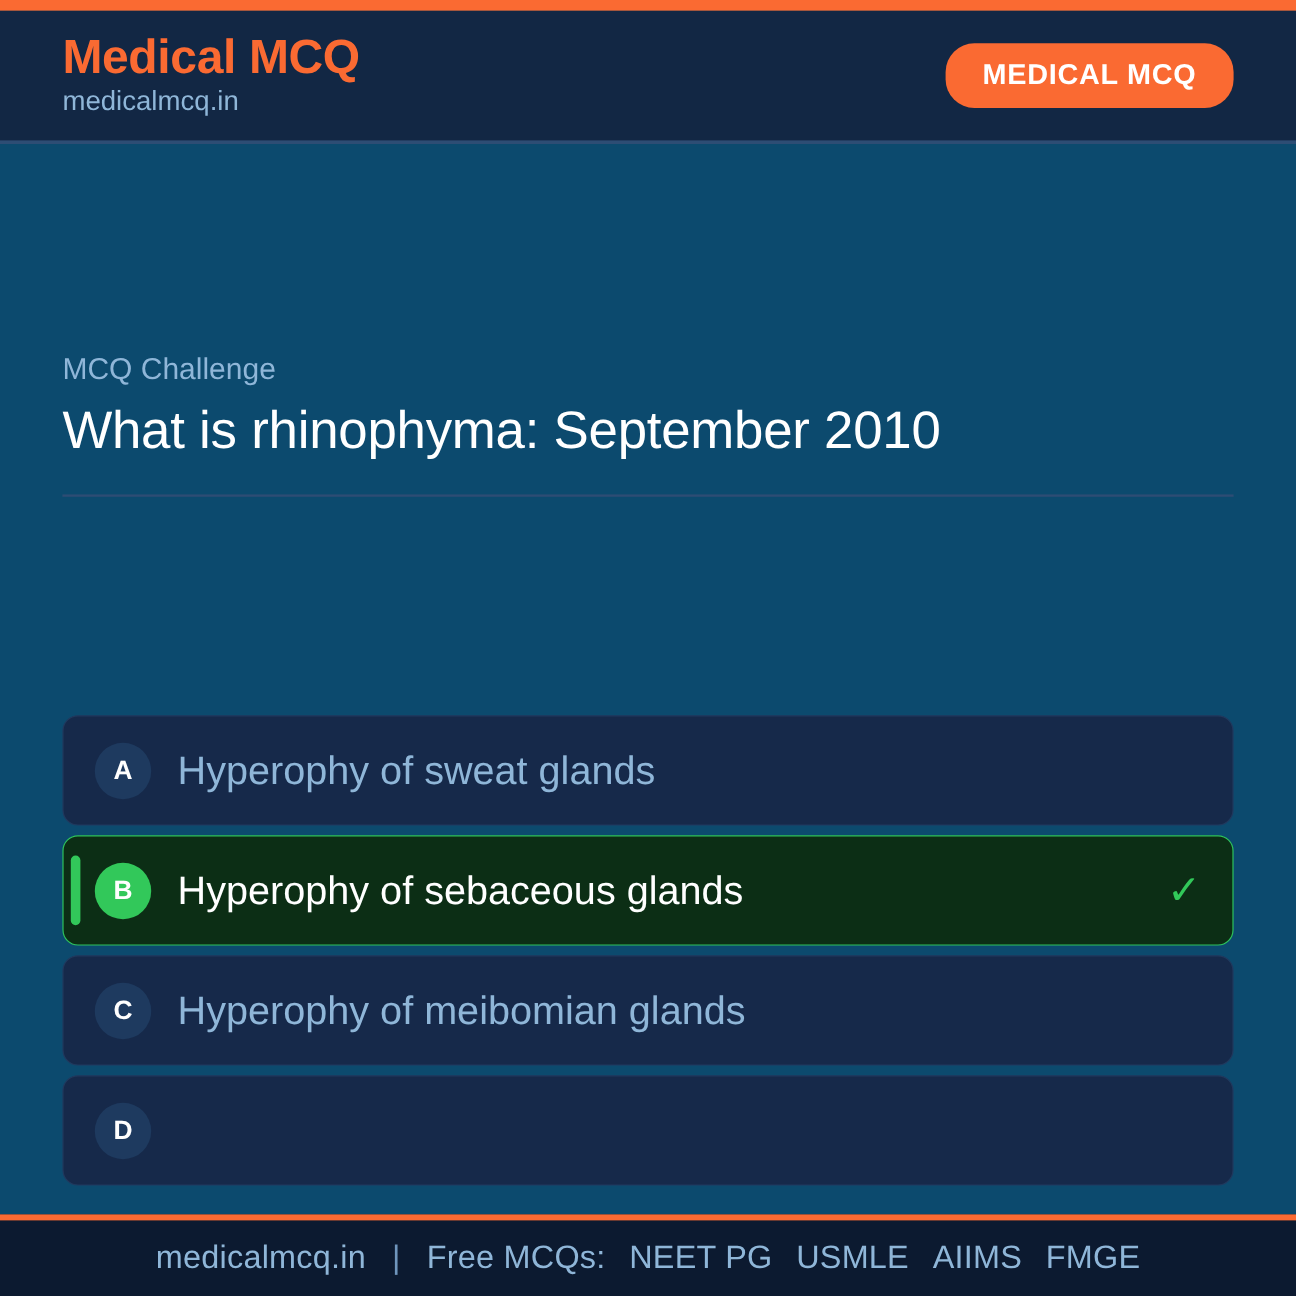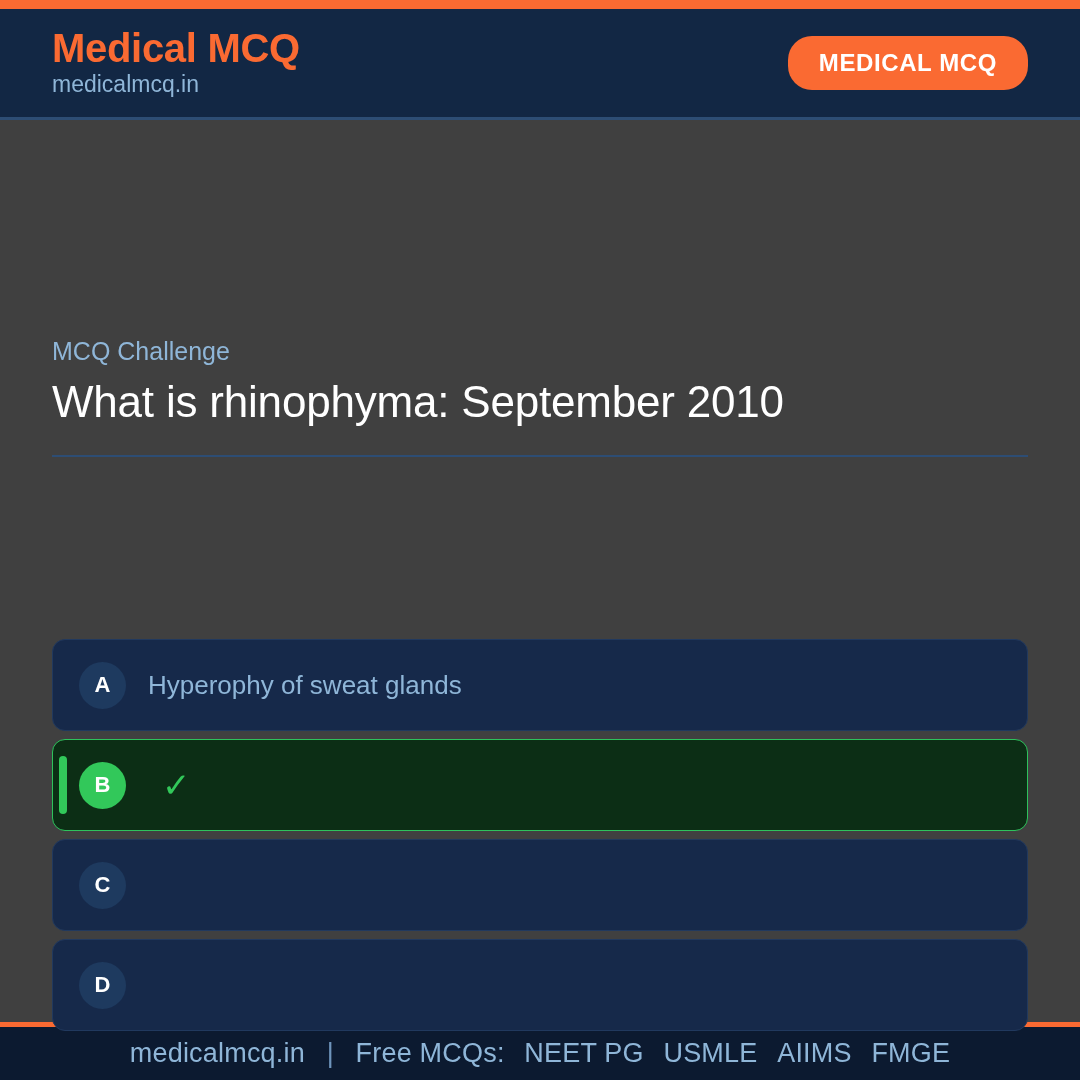--- a/index.html
+++ b/index.html
@@ -12,21 +12,21 @@
     background: #0E1E38;
     font-family: "Liberation Sans", sans-serif;
     overflow: hidden;
   }
   .page {
     position: relative;
     width: 1080px;
     height: 1080px;
     display: flex;
     flex-direction: column;
-    background: #404040;
+    background: #0c4a6e;
   }
 
   
   .top-accent {
     height: 9px;
     width: 100%;
     background: #FA6A32;
     flex: none;
   }
   .header {
@@ -68,21 +68,20 @@
     border-radius: 24px;
     white-space: nowrap;
   }
 
   
   .body-area {
     flex: 1 1 auto;
     position: relative;
     padding: 0 52px;
     box-sizing: border-box;
-    margin-top: 43px;
   }
   .question-block {
     position: absolute;
     left: 52px;
     right: 52px;
     top: 173px;
   }
   .eyebrow {
     font-size: 25px;
     color: #8FB6D8;
@@ -153,21 +152,21 @@
     display: flex;
     align-items: center;
     justify-content: center;
     margin-right: 22px;
   }
   .option.correct .badge {
     background: #32C85A;
     color: #FFFFFF;
   }
   .option-text {
-    font-size: 26px;
+    font-size: 33px;
     color: #8FB6D8;
     line-height: 1.25;
     flex: 1 1 auto;
   }
   .option.correct .option-text {
     color: #FFFFFF;
   }
   .check {
     flex: none;
     color: #32C85A;
@@ -176,21 +175,21 @@
     margin-left: 14px;
     display: none;
   }
   .option.correct .check {
     display: block;
   }
 
   
   .footer {
     flex: none;
-    height: 58px;
+    height: 68px;
     background: #0C1A30;
     border-top: 5px solid #FA6A32;
     box-sizing: border-box;
     display: flex;
     align-items: center;
     justify-content: center;
   }
   .footer-text {
     font-size: 27px;
     color: #8FB6D8;
@@ -233,26 +232,28 @@
       <div class="option">
 
         <div class="badge">A</div>
         <div class="option-text">Hyperophy of sweat glands</div>
 
       </div>
 
       <div class="option correct">
         <div class="accent-bar"></div>
         <div class="badge">B</div>
+        <div class="option-text">Hyperophy of sebaceous glands</div>
         <div class="check">✓</div>
       </div>
 
       <div class="option">
 
         <div class="badge">C</div>
+        <div class="option-text">Hyperophy of meibomian glands</div>
 
       </div>
 
       <div class="option">
 
         <div class="badge">D</div>
 
       </div>
 
     </div>

